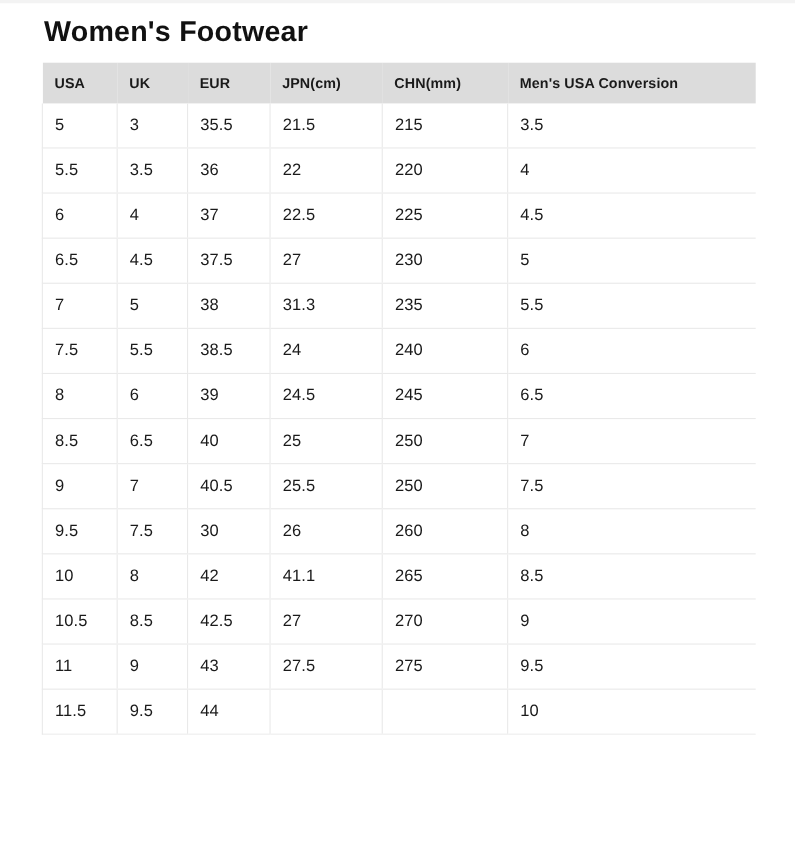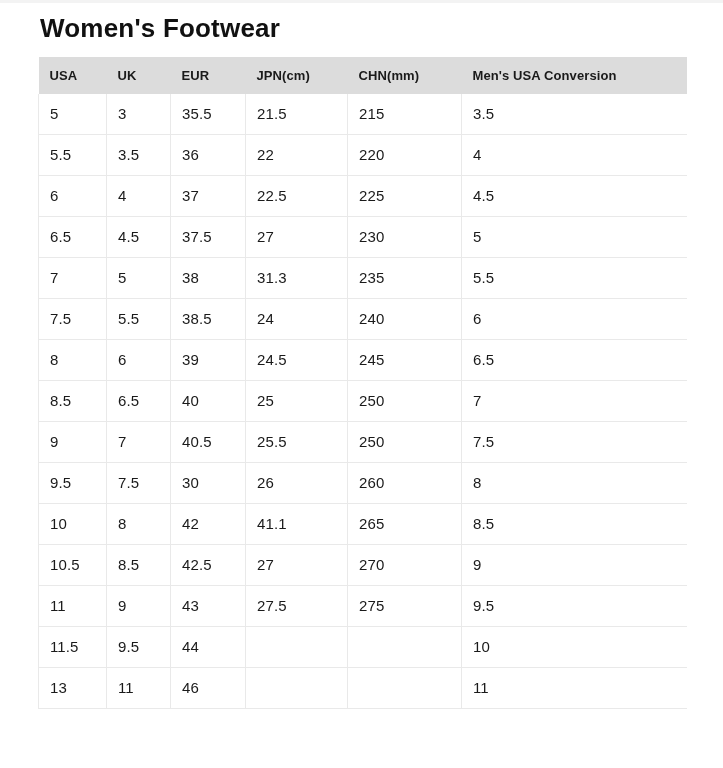--- a/index.html
+++ b/index.html
@@ -190,23 +190,15 @@
           <td>9.5</td>
         </tr>
         <tr>
           <td>11.5</td>
           <td>9.5</td>
           <td>44</td>
           <td></td>
           <td></td>
           <td>10</td>
         </tr>
-        <tr>
-          <td>13</td>
-          <td>11</td>
-          <td>46</td>
-          <td></td>
-          <td></td>
-          <td>11</td>
-        </tr>
       </tbody>
   </table>
 </main>
 
 </body></html>

